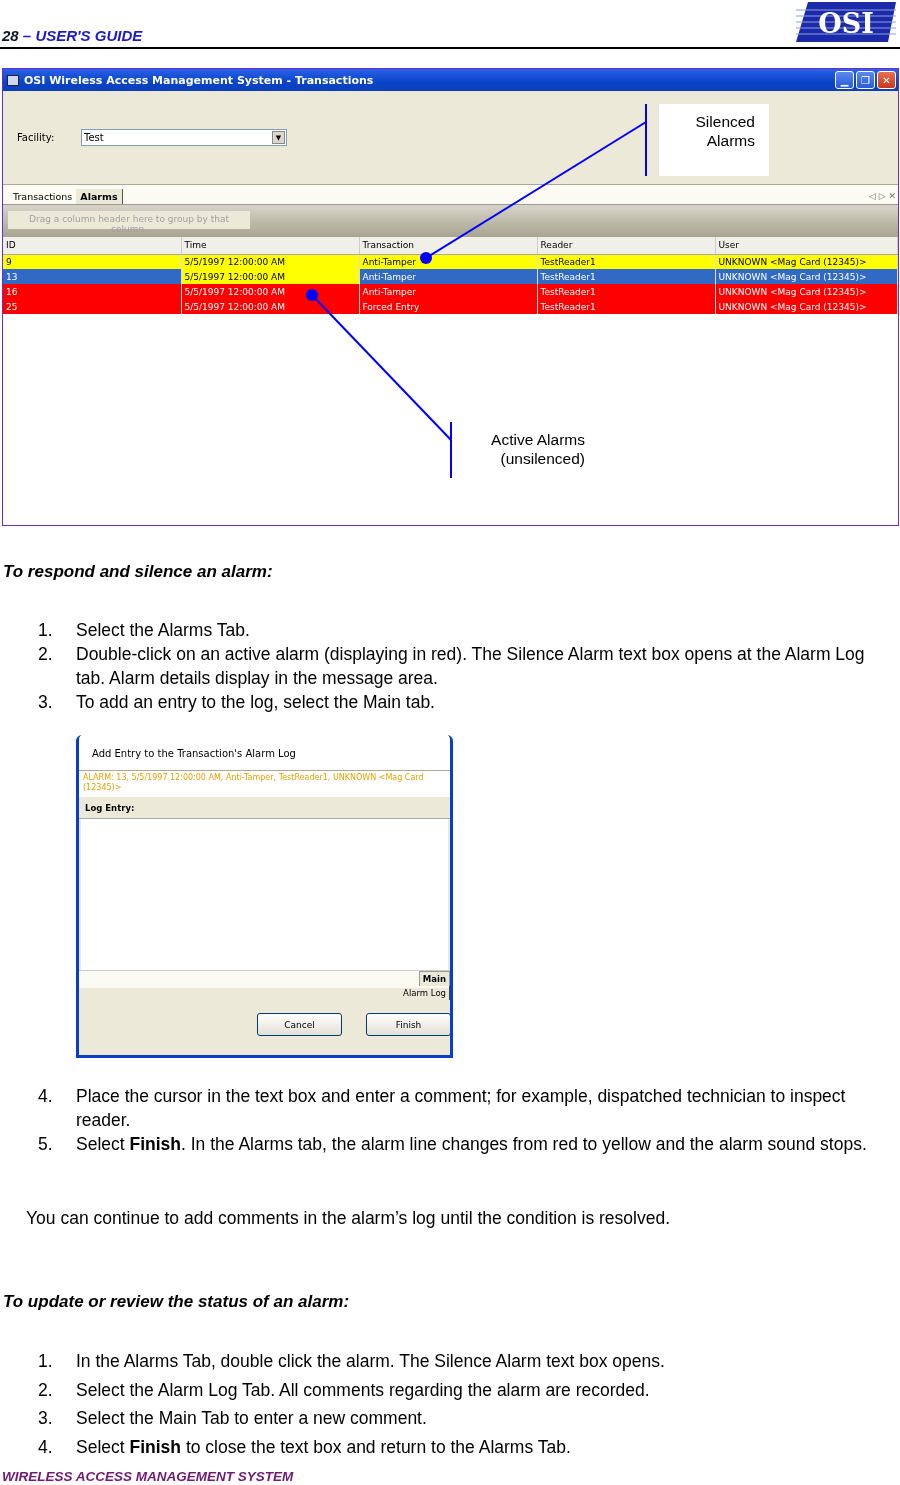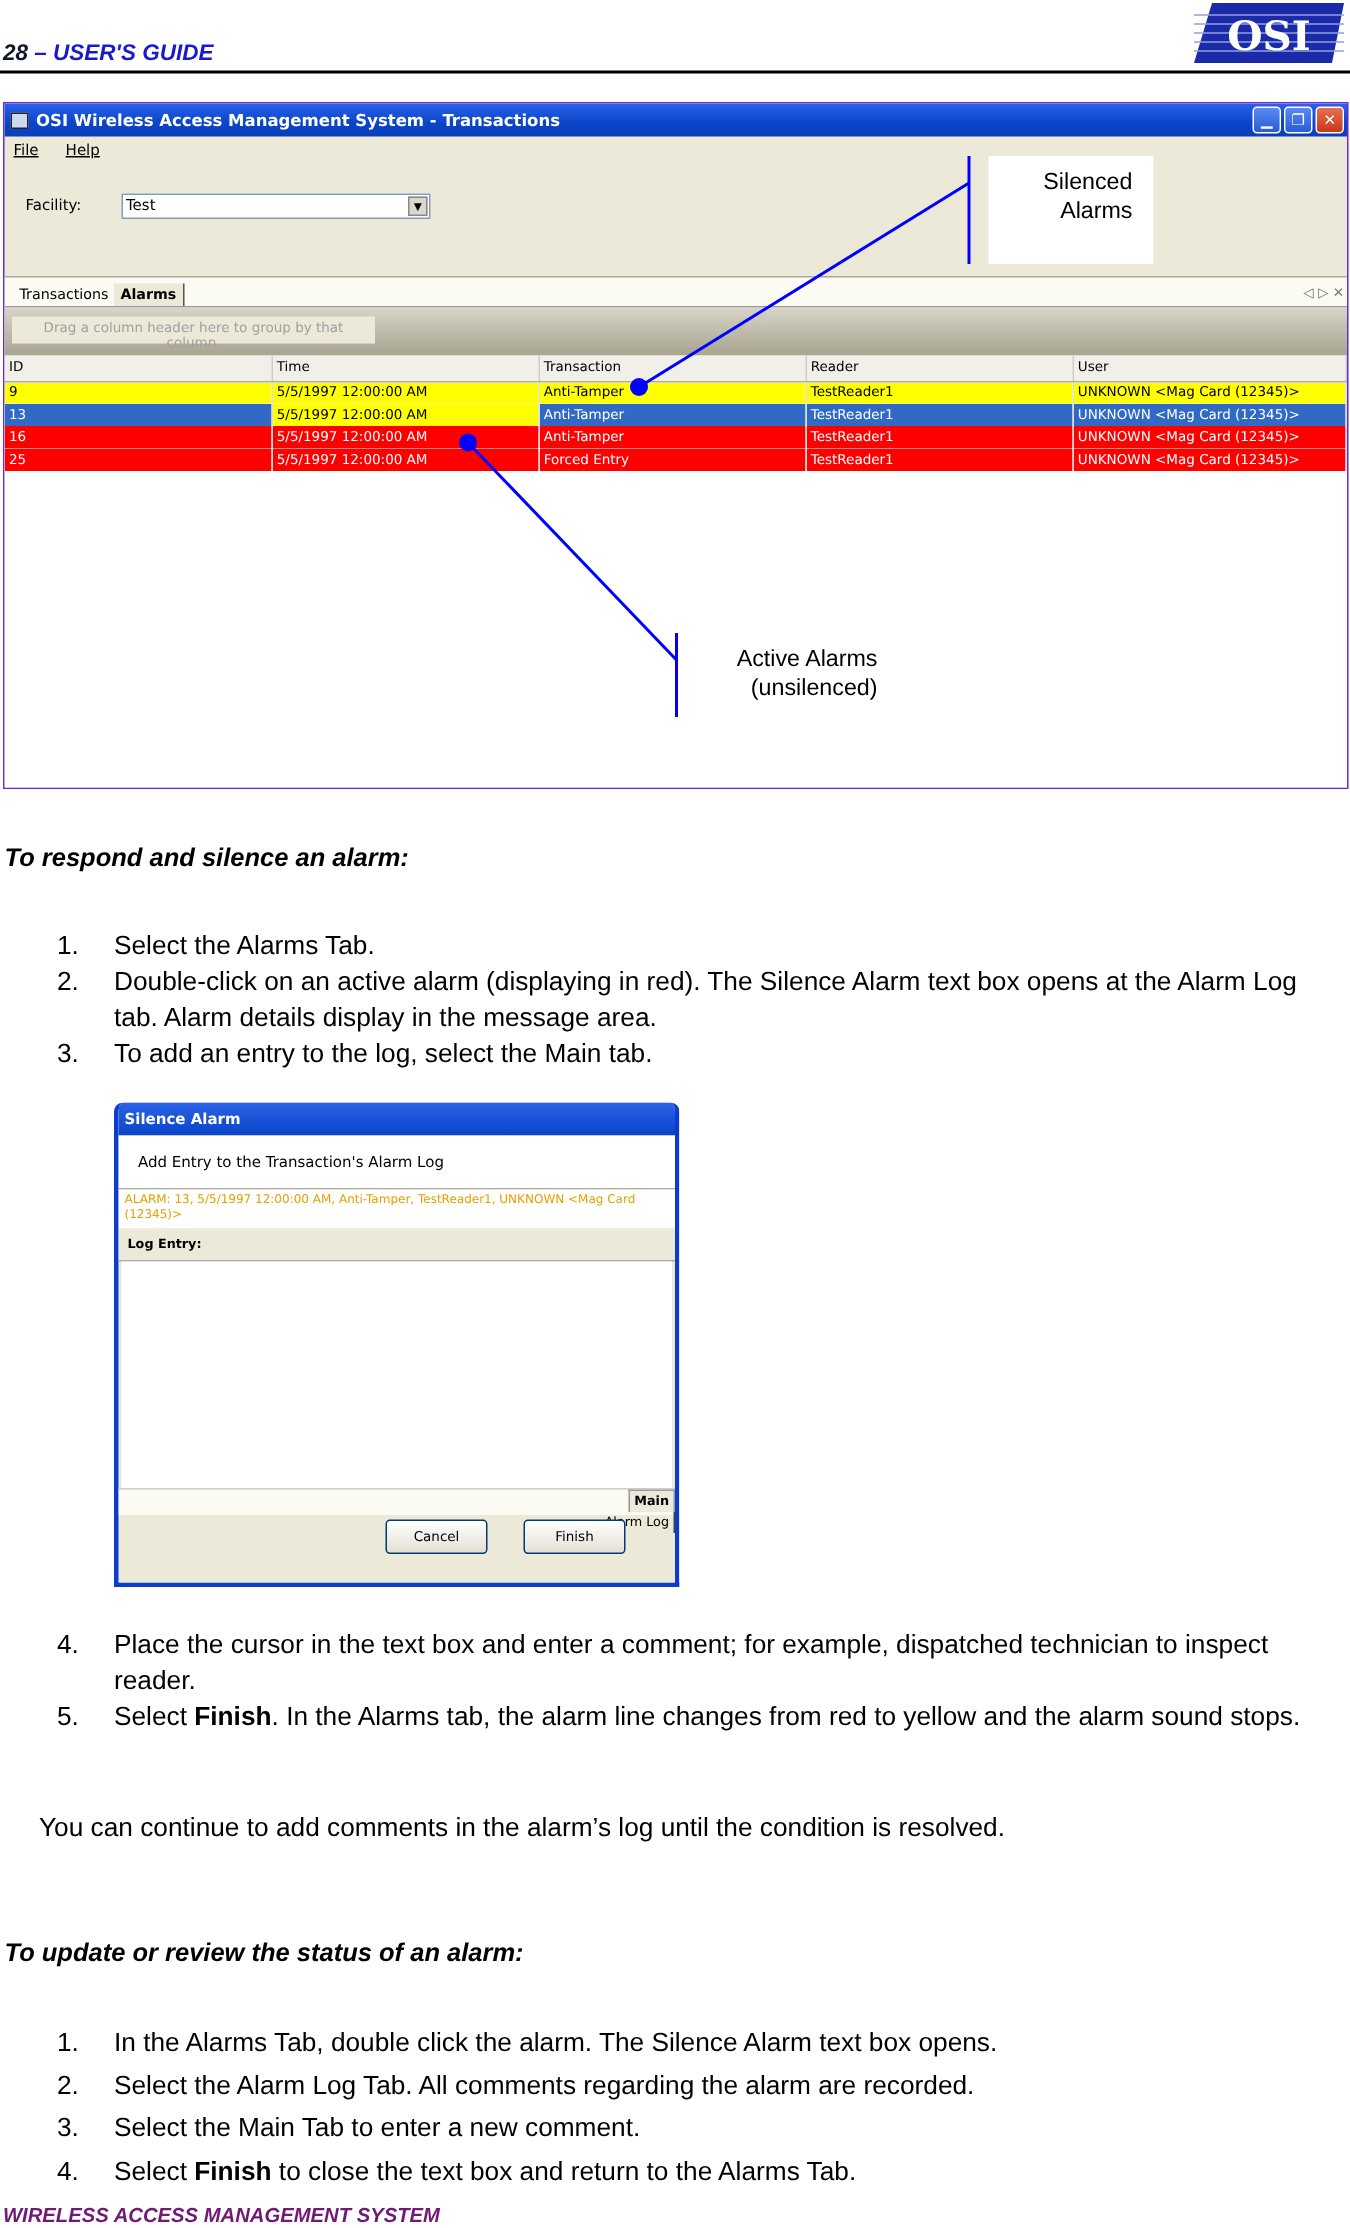--- a/index.html
+++ b/index.html
@@ -57,21 +57,21 @@
   .dlg .dtitle { height: 22px; background: linear-gradient(#2a62e8, #0a44c8); color: #fff; font-weight: bold; font-size: 10px; padding: 6px 4px; }
   .dlg .banner { height: 36px; background: #fff; font-size: 10px; padding: 13px 13px; border-bottom: 1px solid #aca899; }
   .dlg .msg { height: 26px; background: #fff; color: #e6a000; font-size: 8px; padding: 2px 4px; line-height: 10px; }
   .dlg .logentry { height: 22px; background: #ece9d8; font-size: 8.5px; font-weight: bold; padding: 6px 6px; border-bottom: 1px solid #aaa; }
   .dlg .textbox { height: 151px; background: #fff; margin: 0 2px; }
   .dlg .dtabs { height: 18px; display: flex; align-items: flex-end; font-size: 8.5px; padding-left: 5px; background: #fcfbf3; border-top: 1px solid #ccc; flex-direction: column; }
   .dlg .dtabs .t { padding: 2px 3px; }
   .dlg .dtabs .t.active { font-weight: bold; background: #ece9d8; border: 1px solid #999; border-bottom: none; }
   .dlg .dtabs .t.log { border-right: 1px solid #444; }
   .dlg .btns { position: absolute; left: 178px; top: 278px; display: flex; gap: 24px; }
-  .dlg .btn { width: 68px; height: 23px; border: 1px solid #003c74; border-radius: 3px; background: linear-gradient(#fff, #e3e0d5); font-size: 9px; display: flex; align-items: center; justify-content: center; }
+  .dlg .btn { width: 85px; height: 23px; border: 1px solid #003c74; border-radius: 3px; background: linear-gradient(#fff, #e3e0d5); font-size: 9px; display: flex; align-items: center; justify-content: center; }
 
   .footer { position: absolute; left: 2px; top: 1469px; font-size: 13.5px; font-weight: bold; font-style: italic; color: #701a75; }
 </style>
 </head>
 <body>
 
 <div class="page-header">
   <div class="title"><span class="num">28</span> – <span>USER'S GUIDE</span></div>
   <svg class="logo" viewBox="0 0 100 40">
     <polygon points="12,0 100,0 92,40 0,40" fill="#1a2aa8"></polygon>
@@ -96,24 +96,20 @@
           <span>▁</span>
         </div>
       <div class="wbtn">
           <span>❐</span>
         </div>
       <div class="wbtn close">
           <span>✕</span>
         </div>
     </div>
   </div>
-  <div class="menubar">
-    <span>File</span>
-    <span>Help</span>
-  </div>
   <div class="facility">
     <span class="lbl">Facility:</span>
     <div class="combo">
       <span>Test</span>
       <span class="arrow">▼</span>
     </div>
   </div>
   <div class="tabstrip">
     <span class="tab">Transactions</span>
     <span class="tab active">Alarms</span>
@@ -192,21 +188,20 @@
 </svg>
 
 <div class="heading" style="top:562px;">To respond and silence an alarm:</div>
 <ol class="steps" style="top:618px; width:860px;">
   <li><span class="n">1.</span><span>Select the Alarms Tab.</span></li>
   <li><span class="n">2.</span><span>Double-click on an active alarm (displaying in red).  The Silence Alarm text box opens at the Alarm Log tab. Alarm details display in the message area.</span></li>
   <li><span class="n">3.</span><span>To add an entry to the log, select the Main tab.</span></li>
 </ol>
 
 <div class="dlg">
-  <div class="dtitle">Silence Alarm</div>
   <div class="banner">Add Entry to  the Transaction's Alarm Log</div>
   <div class="msg"> ALARM: 13, 5/5/1997 12:00:00 AM, Anti-Tamper, TestReader1, UNKNOWN &lt;Mag Card (12345)&gt;</div>
   <div class="logentry">Log Entry:</div>
   <div class="textbox"></div>
   <div class="dtabs">
     <span class="t active">Main</span>
     <span class="t log">Alarm Log</span>
   </div>
   <div class="btns">
     <div class="btn">Cancel</div>

